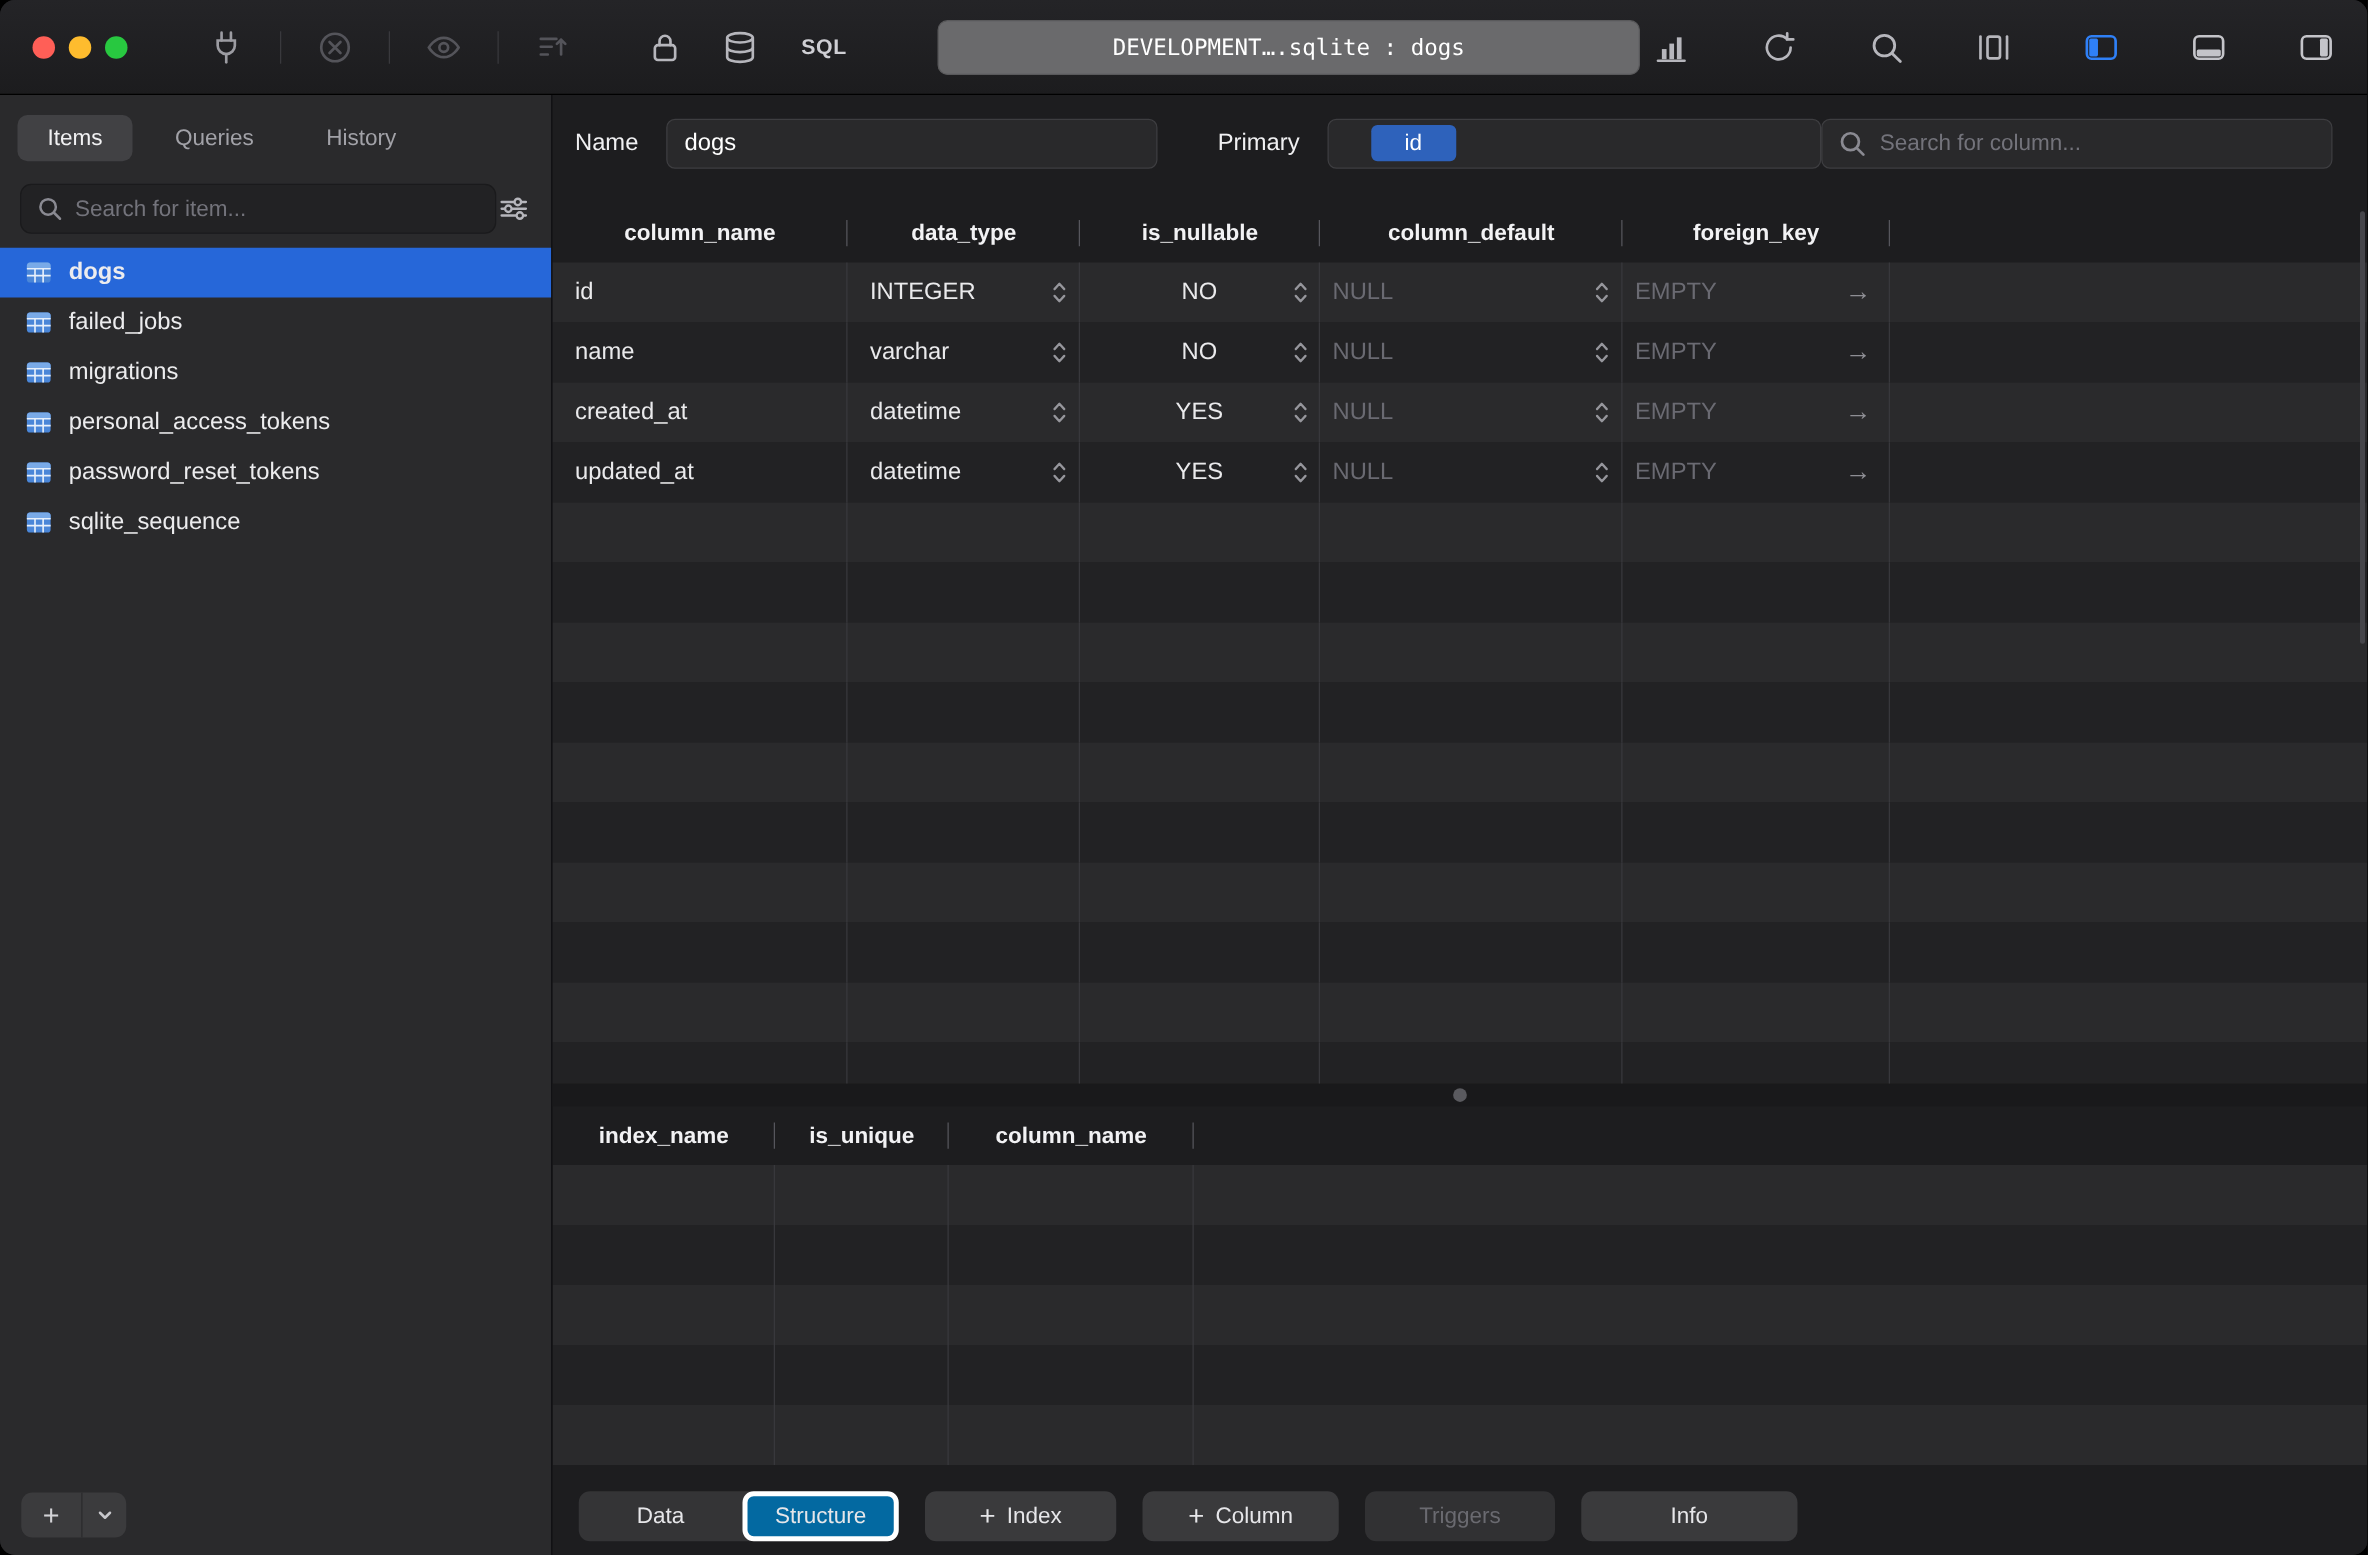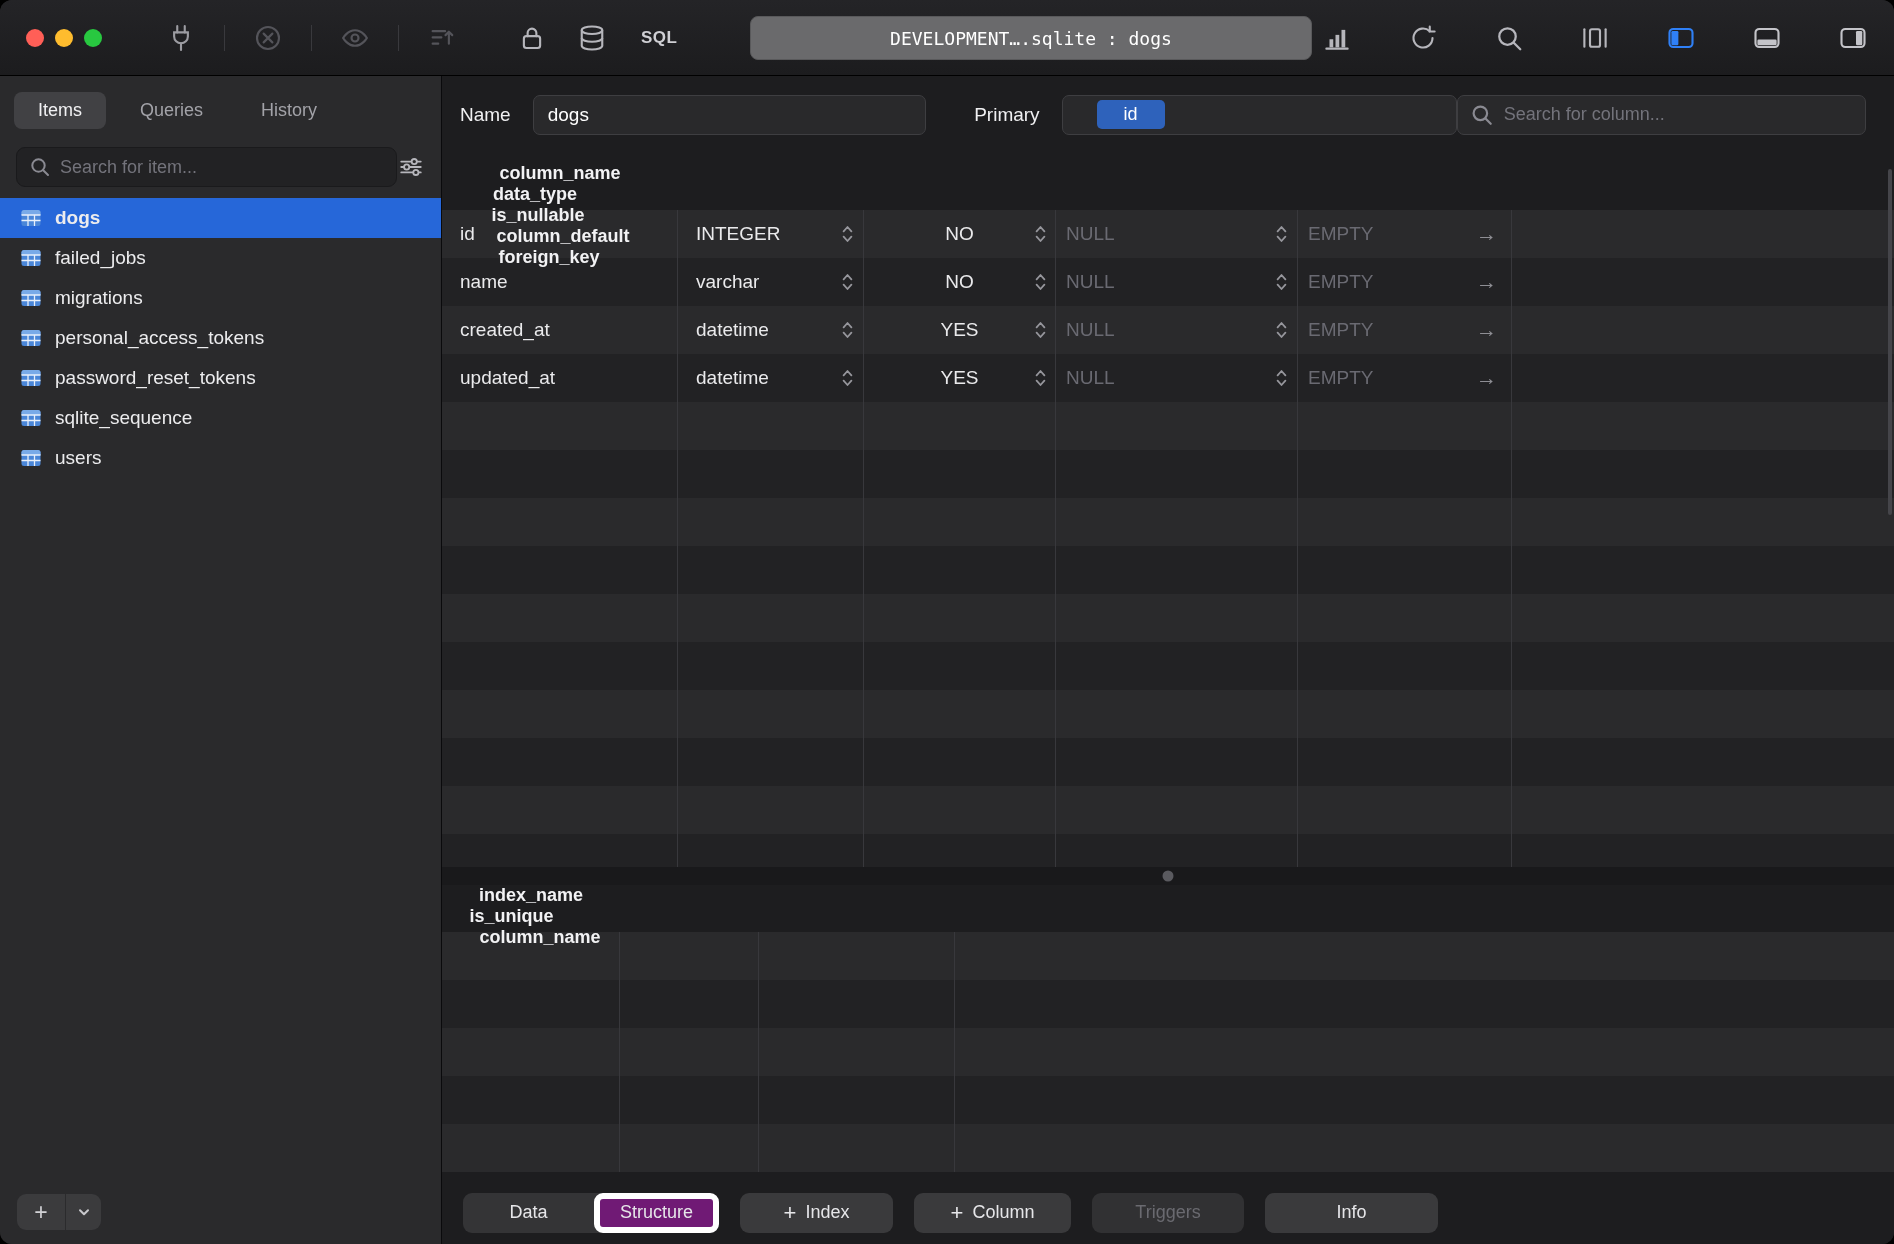--- a/index.html
+++ b/index.html
@@ -57,21 +57,21 @@
   .name-input { width:398px; margin-left:22px; padding:0 14px; font-size:19px; color:#fff; }
   .primary-lbl { margin-left:48px; }
   .primary-field { width:400px; margin-left:22px; display:flex; align-items:center; }
   .chip { margin-left:34px; width:68px; height:29px; background:#2e62bb; border-radius:5px;
           color:#fff; font-size:18px; display:flex; align-items:center; justify-content:center; }
   .col-search { margin-left:auto; width:414px; display:flex; align-items:center; gap:10px; padding:0 12px; }
   .col-search input { flex:1; background:transparent; border:none; color:#e8e8ea; font-size:18px; }
 
   
   .struct { flex:0 0 704px; overflow:hidden; position:relative; }
-  .thead { height:47px; display:flex; align-items:flex-start;flex-direction:column; }
+  .thead { height:47px; display:flex; align-items:flex-end; }
   .th { font-weight:bold; font-size:18px; color:#f2f2f4; height:100%;
         display:flex; align-items:center; justify-content:center; position:relative; }
   .th::after { content:""; position:absolute; right:0; top:13px; bottom:13px; width:1px; background:#56565c; }
   .th.cfill::after { display:none; }
   .c1{width:236px}.c2{width:186px}.c3{width:192px}.c4{width:242px}.c5{width:214px}.cfill{flex:1}
   .i1{width:178px}.i2{width:139px}.i3{width:196px}
   .row { height:48px; display:flex; }
   .tbody .row:nth-child(odd){background:#2a2a2c}
   .tbody .row:nth-child(even){background:#222224}
   .cell { position:relative; display:flex; align-items:center; height:100%;
@@ -95,21 +95,21 @@
   .idx { flex:0 0 296px; overflow:hidden; }
 
   
   .footer { flex:1; display:flex; align-items:center; padding-left:21px; gap:21px; }
   .fbtn { height:40px; border-radius:9px; background:#3a3a3c; color:#e6e6e9; font-size:18px;
           display:flex; align-items:center; justify-content:center; gap:9px; }
   .btn-group { display:flex; background:#343436; border-radius:9px; }
   .btn-group .fbtn { background:transparent; }
   .fbtn.w-data{width:131px} .fbtn.w-struct{width:125px} .fbtn.w-index{width:153px}
   .fbtn.w-col{width:157px} .fbtn.w-trig{width:152px} .fbtn.w-info{width:173px}
-  .fbtn.structure { background:#701a75; border:6px solid #ffffff; border-radius:9px; }
+  .fbtn.structure { background:#0369a1; border:4px solid #ffffff; border-radius:9px; }
   .fbtn.disabled { background:#313133; color:#6a6a70; }
   .plus-glyph { font-size:22px; line-height:1; color:#e6e6e9; }
 </style>
 </head>
 <body>
 
 <svg width="0" height="0" style="position:absolute">
   <symbol id="sym-stepper" viewBox="0 0 13 24">
     <path d="M2.6 9.3 6.5 5l3.9 4.3" stroke="#96969c" stroke-width="1.8" fill="none" stroke-linecap="round" stroke-linejoin="round"></path>
     <path d="M2.6 14.7 6.5 19l3.9-4.3" stroke="#96969c" stroke-width="1.8" fill="none" stroke-linecap="round" stroke-linejoin="round"></path>
@@ -284,26 +284,20 @@
               <use href="#sym-table"></use>
             </svg>
           <span>password_reset_tokens</span>
         </li>
         <li class="t-item">
           <svg width="22" height="22">
               <use href="#sym-table"></use>
             </svg>
           <span>sqlite_sequence</span>
         </li>
-        <li class="t-item">
-          <svg width="22" height="22">
-              <use href="#sym-table"></use>
-            </svg>
-          <span>users</span>
-        </li>
       </ul>
       <div class="side-foot">
         <div class="foot-pill">
           <button class="foot-seg plus-seg">
             <span>+</span>
           </button>
           <button class="foot-seg chev-seg">
             <svg width="16" height="16" viewBox="0 0 16 16">
               <path d="M4 6.2l4 4 4-4" stroke="#c8c8cc" stroke-width="2" fill="none" stroke-linecap="round" stroke-linejoin="round"></path>
             </svg>

